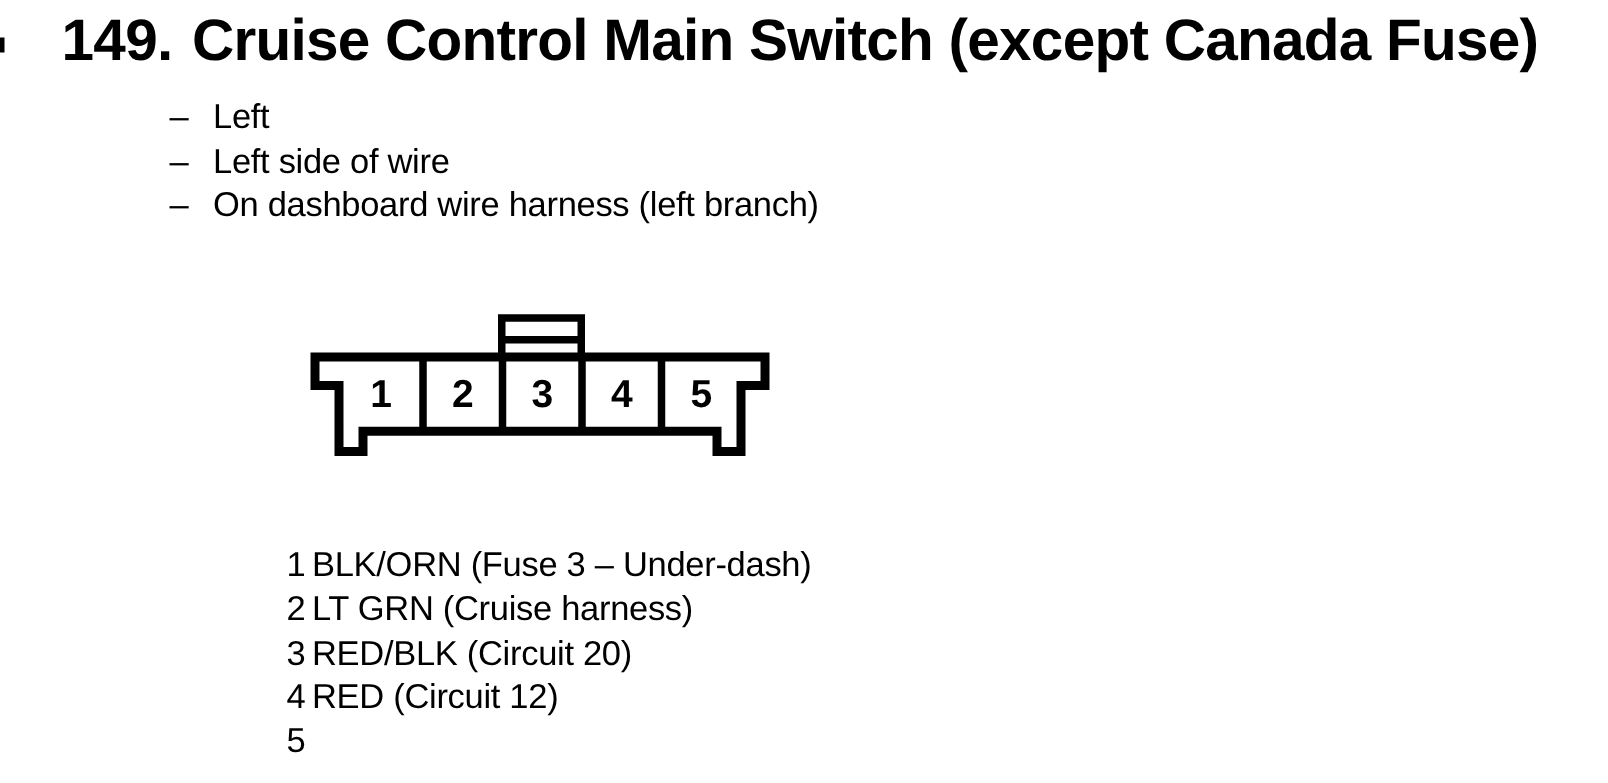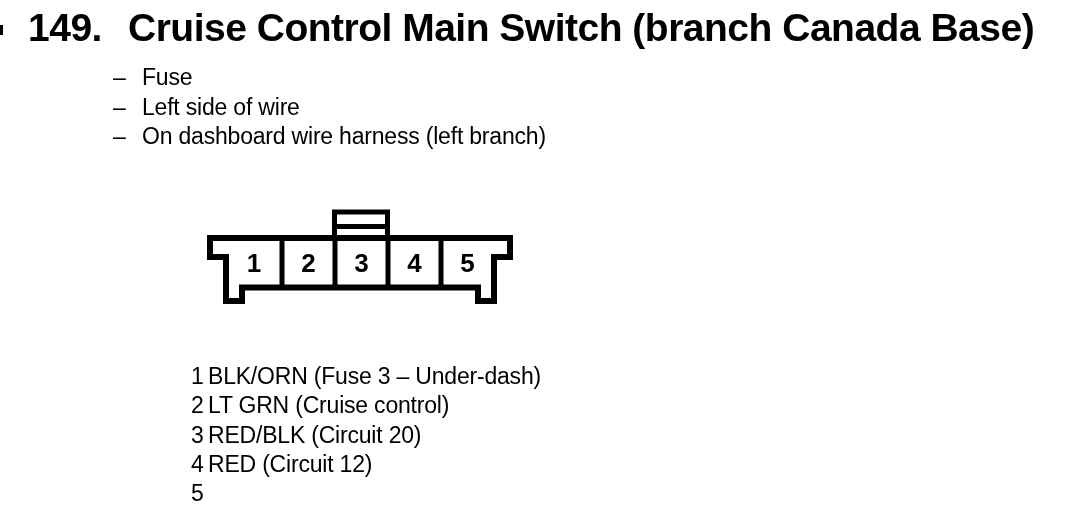--- a/index.html
+++ b/index.html
@@ -32,20 +32,21 @@
     font-weight: bold;
     font-size: 39px;
     line-height: 44px;
     letter-spacing: -0.5px;
     white-space: nowrap;
   }
   .h-num {
     display: inline-block;
     width: 100px;
     flex: 0 0 100px;
+    text-align: center;
   }
   .details {
     position: absolute;
     left: 113px;
     top: 63px;
     font-size: 23px;
     line-height: 29.5px;
     letter-spacing: -0.2px;
   }
   .d-row { display: flex; white-space: nowrap; }
@@ -81,27 +82,27 @@
 </style>
 </head>
 <body>
 
 <div class="page">
 
   <div class="scan-mark"></div>
 
   <div class="heading">
     <span class="h-num">149.</span>
-    <span class="h-title">Cruise Control Main Switch (branch Canada Base)</span>
+    <span class="h-title">Cruise Control Main Switch (except Canada Fuse)</span>
   </div>
 
   <div class="details">
     <div class="d-row">
       <span class="d-dash">–</span>
-      <span>Fuse</span>
+      <span>Left</span>
     </div>
     <div class="d-row">
       <span class="d-dash">–</span>
       <span>Left side of wire</span>
     </div>
     <div class="d-row">
       <span class="d-dash">–</span>
       <span>On dashboard wire harness (left branch)</span>
     </div>
   </div>
@@ -125,21 +126,21 @@
     <text class="cavity-num" x="467.5" y="271.5" text-anchor="middle" fill="#000000">5</text>
   </svg>
 
   <div class="pinlist">
     <div class="p-row">
       <span class="p-num">1</span>
       <span>BLK/ORN (Fuse 3 – Under-dash)</span>
     </div>
     <div class="p-row">
       <span class="p-num">2</span>
-      <span>LT GRN (Cruise control)</span>
+      <span>LT GRN (Cruise harness)</span>
     </div>
     <div class="p-row">
       <span class="p-num">3</span>
       <span>RED/BLK (Circuit 20)</span>
     </div>
     <div class="p-row">
       <span class="p-num">4</span>
       <span>RED (Circuit 12)</span>
     </div>
     <div class="p-row">

